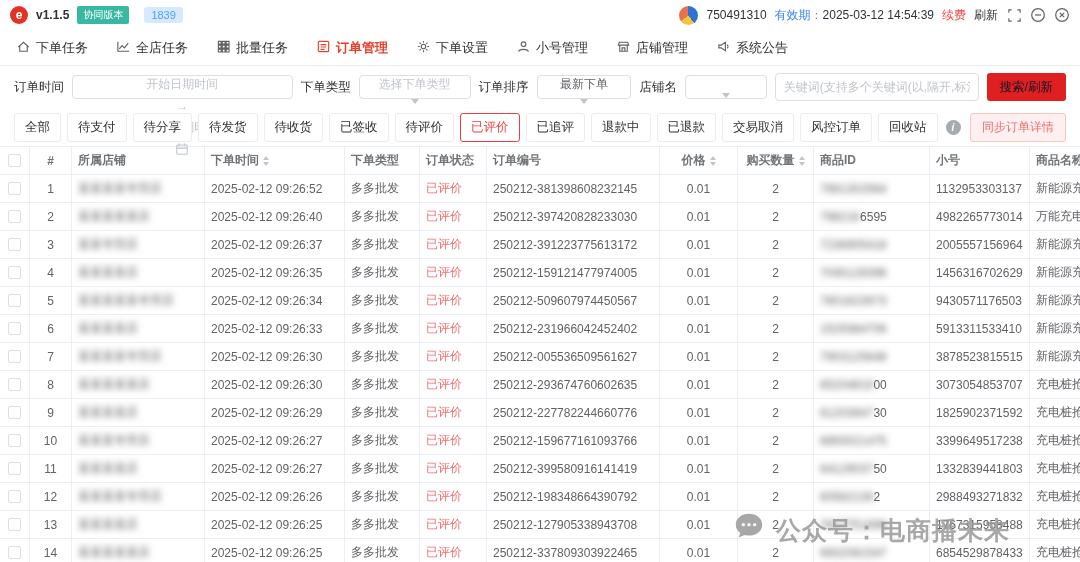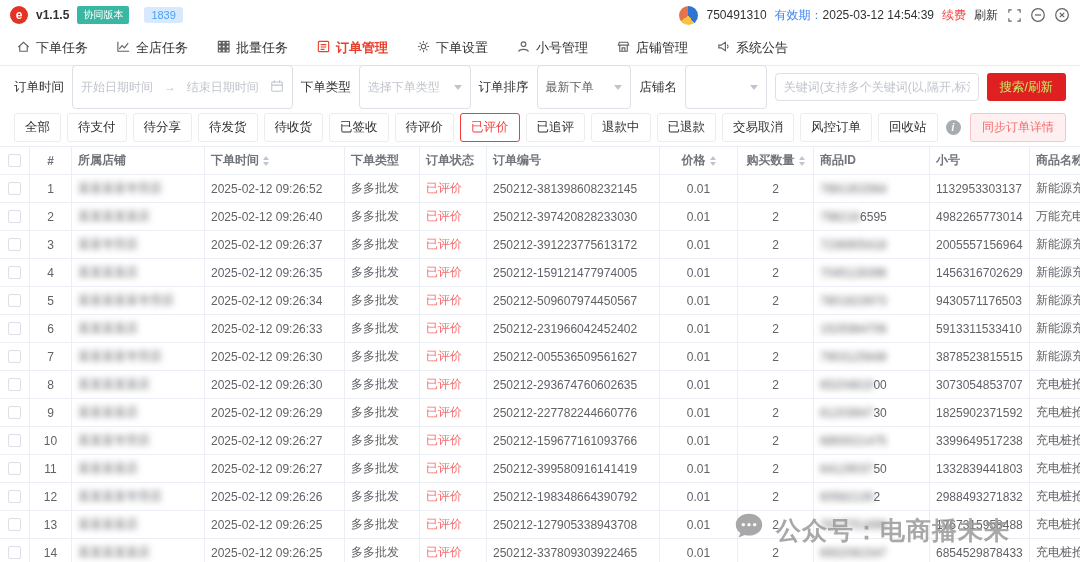--- a/index.html
+++ b/index.html
@@ -27,33 +27,33 @@
   
   .navbar { height:36px; display:flex; align-items:center; gap:28px; padding:0 16px; border-bottom:1px solid #ececec; }
   .nav-item { display:flex; align-items:center; gap:5px; font-size:13px; color:#303133; cursor:pointer; white-space:nowrap; }
   .nav-item svg { stroke:#606266; fill:none; stroke-width:1.2; }
   .nav-item.active { color:#e8402e; font-weight:bold; }
   .nav-item.active svg { stroke:#e8402e; }
 
   
   .filterbar { height:42px; display:flex; align-items:center; gap:8px; padding:0 14px; }
   .flabel { font-size:12.5px; white-space:nowrap; }
-  .input-box { height:44px; border:1px solid #dcdfe6; border-radius:4px; display:flex; align-items:center;
-               padding:0 8px; background:#fff; color:#c0c4cc; font-size:12px; gap:6px; }
+  .input-box { height:24px; border:1px solid #dcdfe6; border-radius:4px; display:flex; align-items:center;
+               padding:0 8px; background:#fff; color:#c0c4cc; font-size:12px; gap:6px;flex-direction:column; }
   .date-range { width:234px; justify-content:space-between; cursor:pointer; }
   .sel { cursor:pointer; justify-content:space-between; }
   .sel-type { width:118px; }
   .sel-sort { width:100px; color:#606266; }
   .sel-shop { width:86px; }
   .caret { width:0; height:0; border-left:4px solid transparent; border-right:4px solid transparent;
            border-top:5px solid #c0c4cc; flex:none; }
   .kw { width:216px; border:1px solid #dcdfe6; border-radius:4px; height:28px; padding:0 8px; font-size:12px;
         color:#606266; outline:none; font-family:inherit; }
   .kw::placeholder { color:#c0c4cc; }
-  .search-btn { height:28px; background:#e02020; color:#bef264; border:none; border-radius:3px; padding:0 13px;
+  .search-btn { height:28px; background:#e02020; color:#0f172a; border:none; border-radius:3px; padding:0 13px;
                 font-size:12.5px; cursor:pointer; font-family:inherit; white-space:nowrap; }
   .cal-icon svg, .arrow { flex:none; }
   .arrow { color:#c0c4cc; }
 
   
   .statusbar { height:38px; display:flex; align-items:center; gap:6px; padding:0 14px; }
   .stab { padding:5px 10px; border:1px solid #ececec; border-radius:3px; font-size:12.5px; color:#303133;
           background:#fff; cursor:pointer; white-space:nowrap; }
   .stab.active { color:#f03e3e; border-color:#f03e3e; }
   .info-icon { width:15px; height:15px; border-radius:50%; background:#a8abb2; color:#fff; display:flex;

